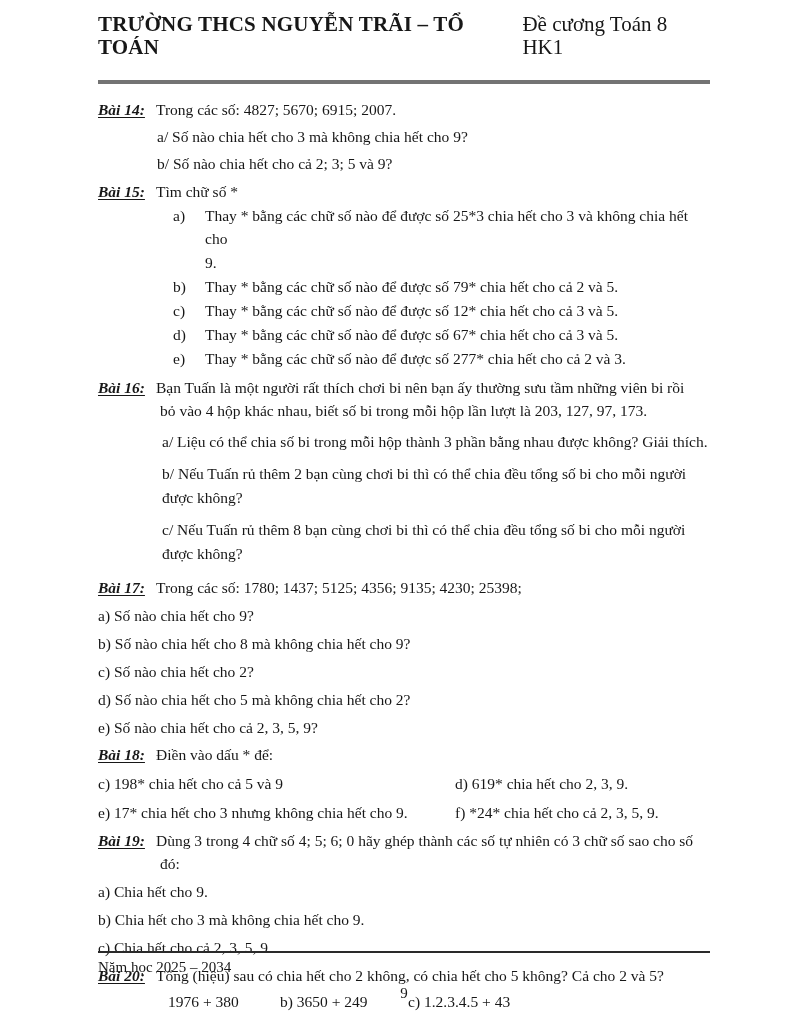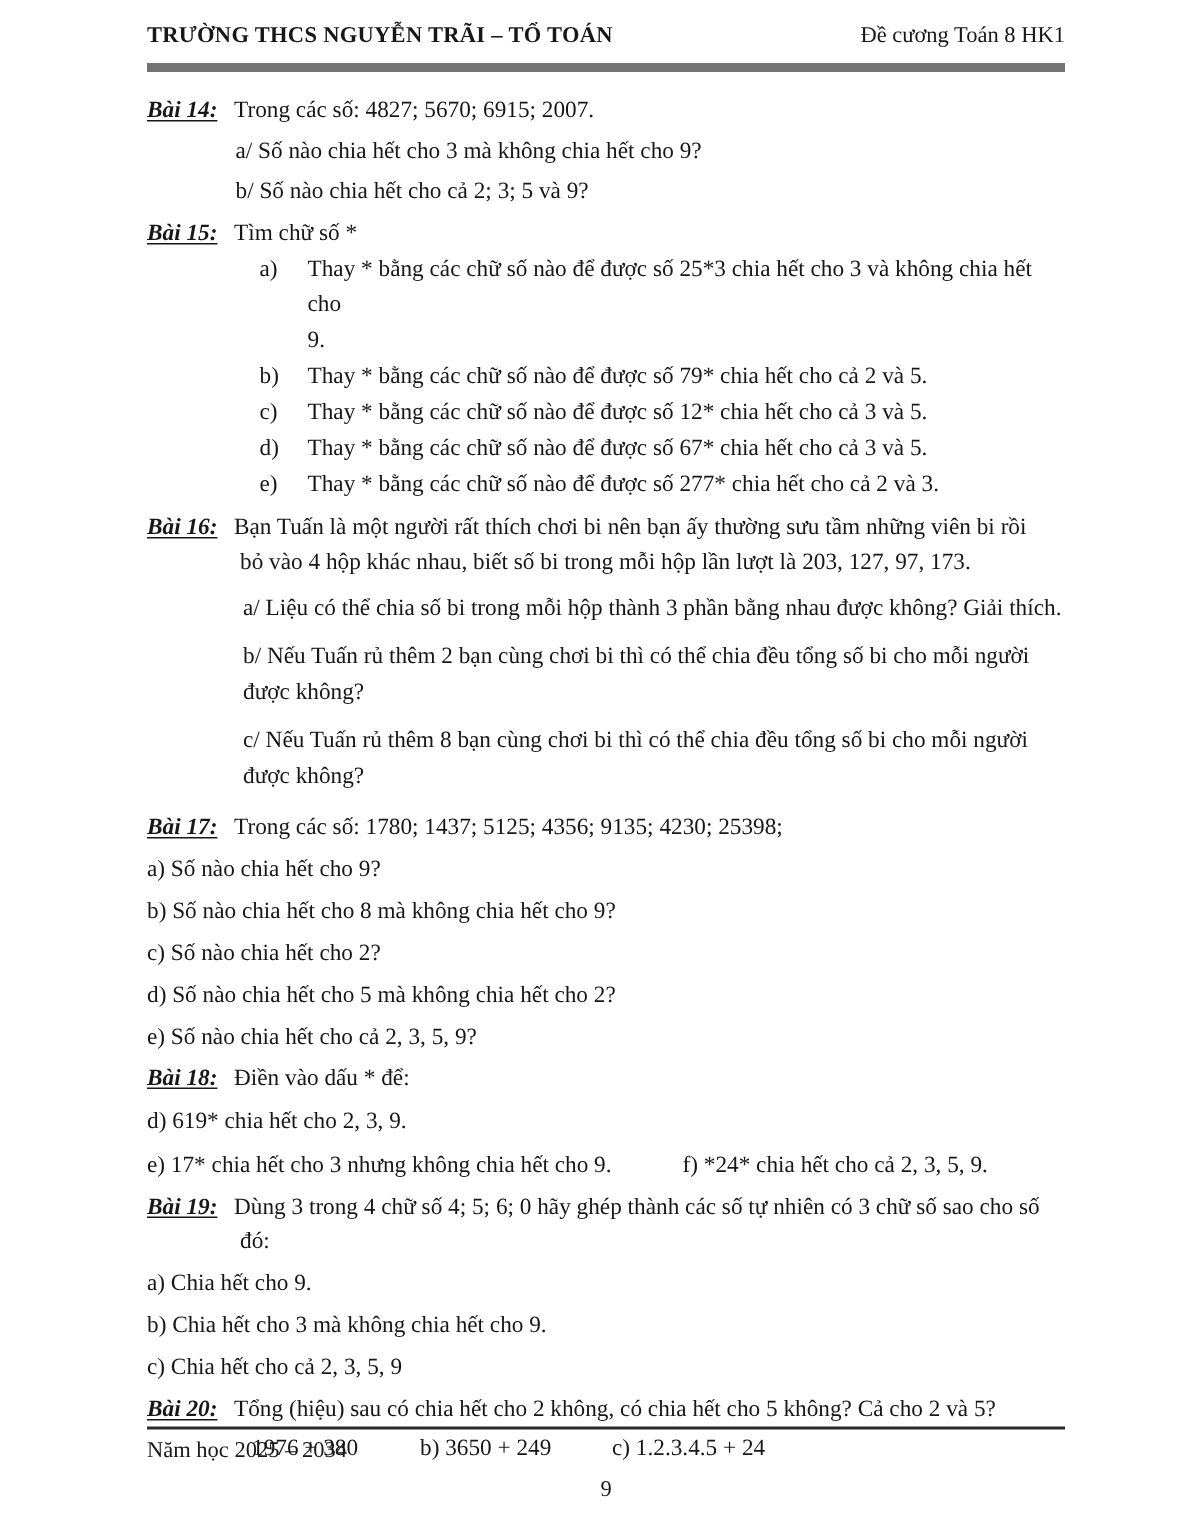--- a/index.html
+++ b/index.html
@@ -6,21 +6,21 @@
   .page {
     width:792px; height:1024px; box-sizing:border-box; position:relative;
     background:#ffffff; color:#171717; overflow:hidden;
     font-family:"Liberation Serif", serif;
     font-size:15.5px; line-height:23px;
     padding:13px 82px 0 98px;
   }
   
   .header {
     display:flex; justify-content:space-between; align-items:flex-end;
-    border-bottom:6px solid #737373; padding-bottom:6px; font-size:15px;
+    border-bottom:4px solid #737373; padding-bottom:21px; font-size:21px;
   }
   .header .left { font-weight:bold; letter-spacing:0.2px; }
   
   .ex { margin-top:5px; }
   .hang { padding-left:58px; }
   .lbl {
     display:inline-block; width:58px; margin-left:-58px;
     font-weight:bold; text-decoration:underline; text-underline-offset:2px;font-style:italic;
   }
   .cont { padding-left:62px; }
@@ -90,40 +90,41 @@
     <div class="item">a) Số nào chia hết cho 9?</div>
     <div class="item">b) Số nào chia hết cho 8 mà không chia hết cho 9?</div>
     <div class="item">c) Số nào chia hết cho 2?</div>
     <div class="item">d) Số nào chia hết cho 5 mà không chia hết cho 2?</div>
     <div class="item">e) Số nào chia hết cho cả 2, 3, 5, 9?</div>
   </div>
 
   <div class="ex ex18">
     <div class="hang"><span class="lbl">Bài 18:</span><span>Điền vào dấu * để:</span></div>
     <div class="row18">
+      <span>c) 198* chia hết cho cả 5 và 9</span>
       <span>d) 619* chia hết cho 2, 3, 9.</span>
     </div>
     <div class="row18">
       <span>e) 17* chia hết cho 3 nhưng không chia hết cho 9.</span>
       <span>f) *24* chia hết cho cả 2, 3, 5, 9.</span>
     </div>
   </div>
 
   <div class="ex ex19">
     <div class="hang"><span class="lbl">Bài 19:</span><span>Dùng 3 trong 4 chữ số 4; 5; 6; 0 hãy ghép thành các số tự nhiên có 3 chữ số sao cho số</span></div>
     <div class="cont">đó:</div>
     <div class="item">a) Chia hết cho 9.</div>
     <div class="item">b) Chia hết cho 3 mà không chia hết cho 9.</div>
     <div class="item">c) Chia hết cho cả 2, 3, 5, 9</div>
   </div>
 
   <div class="ex ex20">
     <div class="hang"><span class="lbl">Bài 20:</span><span>Tổng (hiệu) sau có chia hết cho 2 không, có chia hết cho 5 không? Cả cho 2 và 5?</span></div>
     <div class="row20">
-      <span class="p1">1976 + 380</span><span class="p2">b) 3650 + 249</span><span>c) 1.2.3.4.5 + 24</span>
+      <span class="p1">1976 + 380</span><span class="p2">b) 3650 + 249</span><span>c) 1.2.3.4.5 + 43</span>
     </div>
   </div>
 
   <div class="footer">
     <div>Năm học 2025 – 2034</div>
     <div class="pnum">9</div>
   </div>
 
 </div>
 

